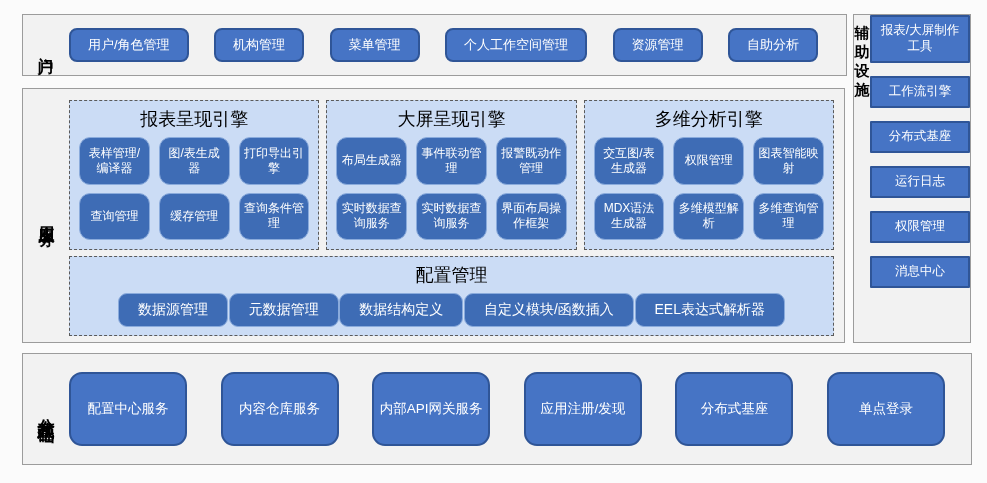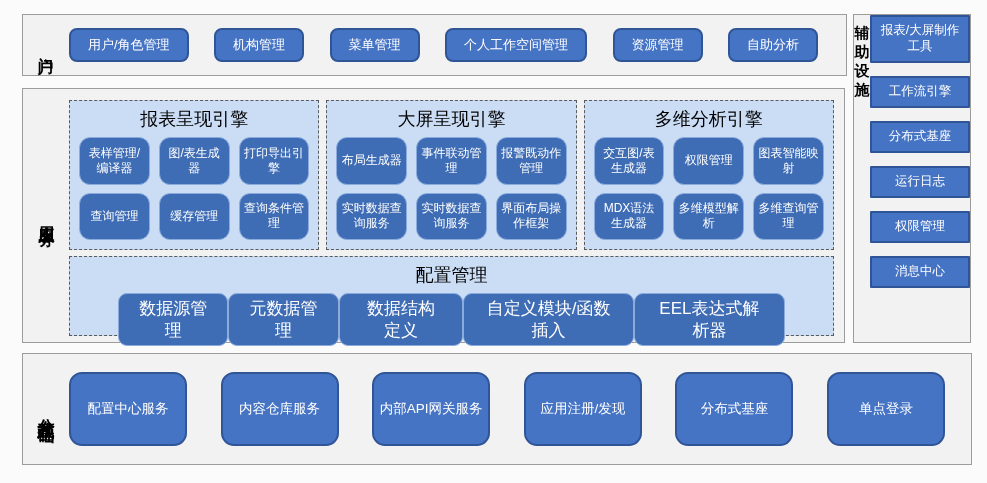--- a/index.html
+++ b/index.html
@@ -82,21 +82,21 @@
     border-radius:11px;
     font-size:12px;
     padding:2px 4px;
   }
   .config-panel { height:80px; flex:0 0 auto; padding:3px 12px 10px; }
   .config-row {
     flex:1; display:flex; align-items:center;
     justify-content:space-between; padding:0 36px;
   }
   .config-row .btn {
-    height:53px; padding:0 19px; font-size:17px; border-radius:9px;
+    height:34px; padding:0 19px; font-size:14px; border-radius:9px;
     background:var(--panel-button-fill,#3E6CB5);
     border:1px solid var(--panel-button-border,#87A7DA);
   }
 
   
   .dist-row {
     flex:1; display:flex; align-items:center;
     justify-content:space-between;
     padding:0 26px 0 0;
   }

